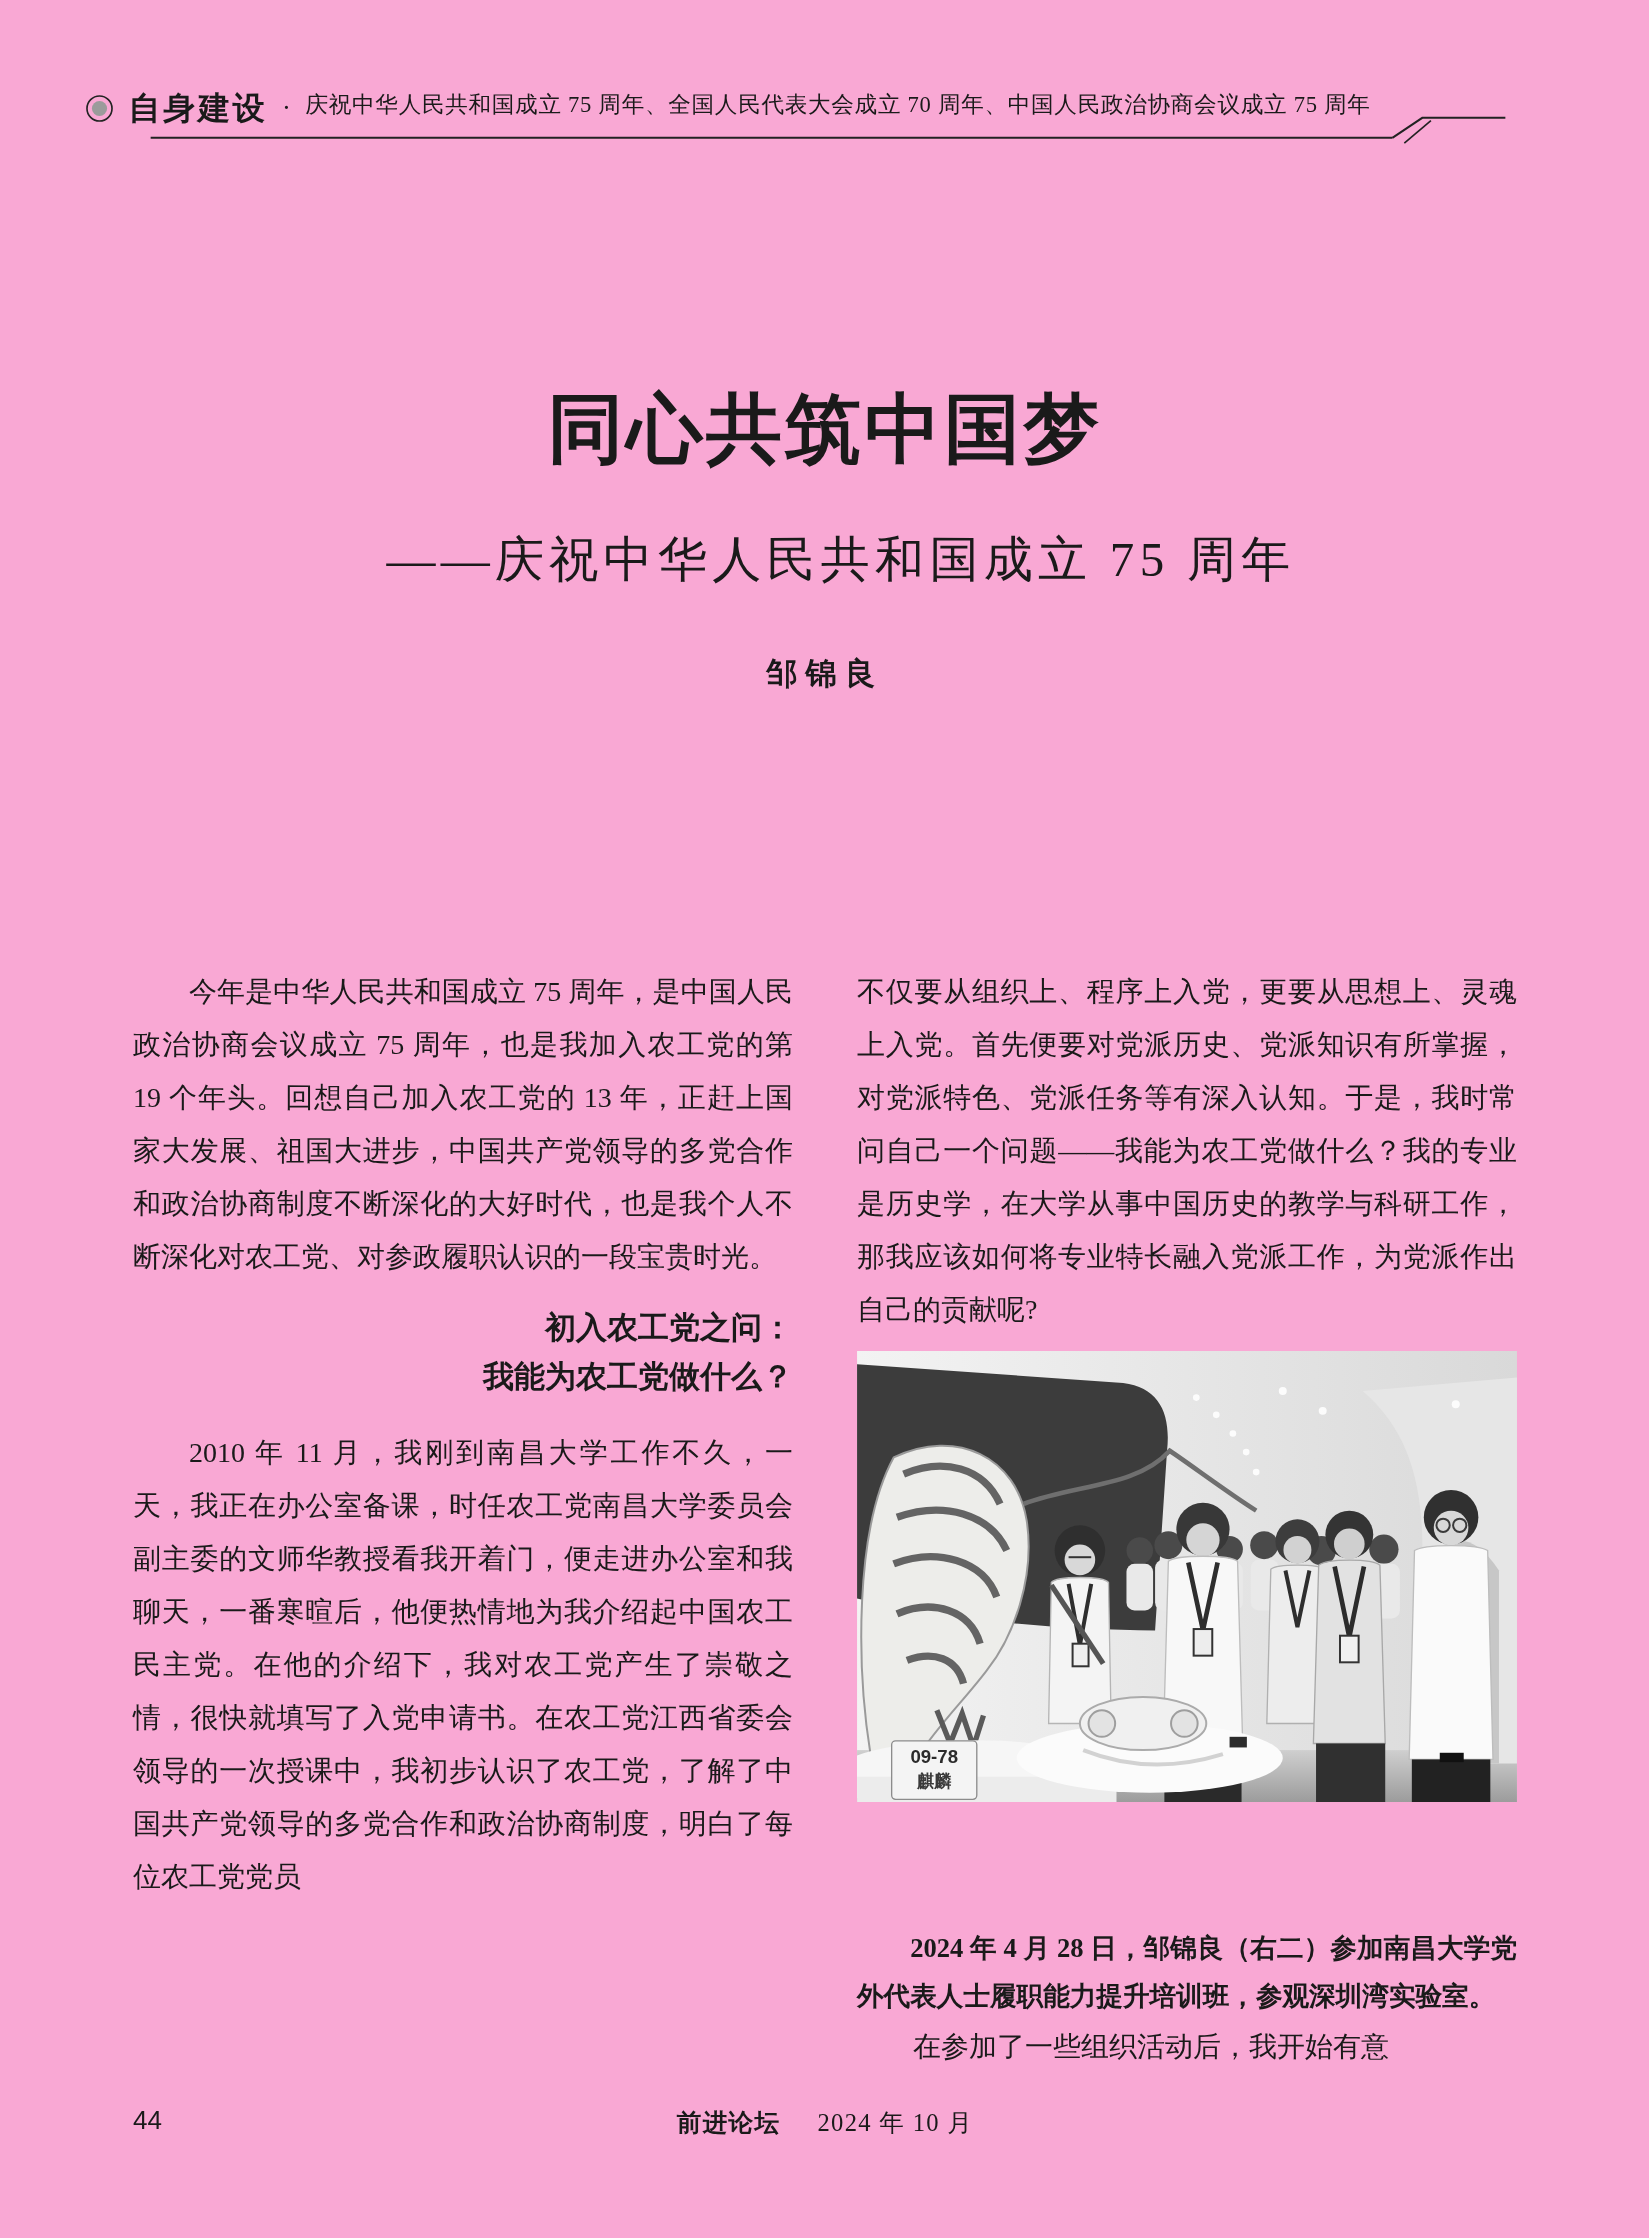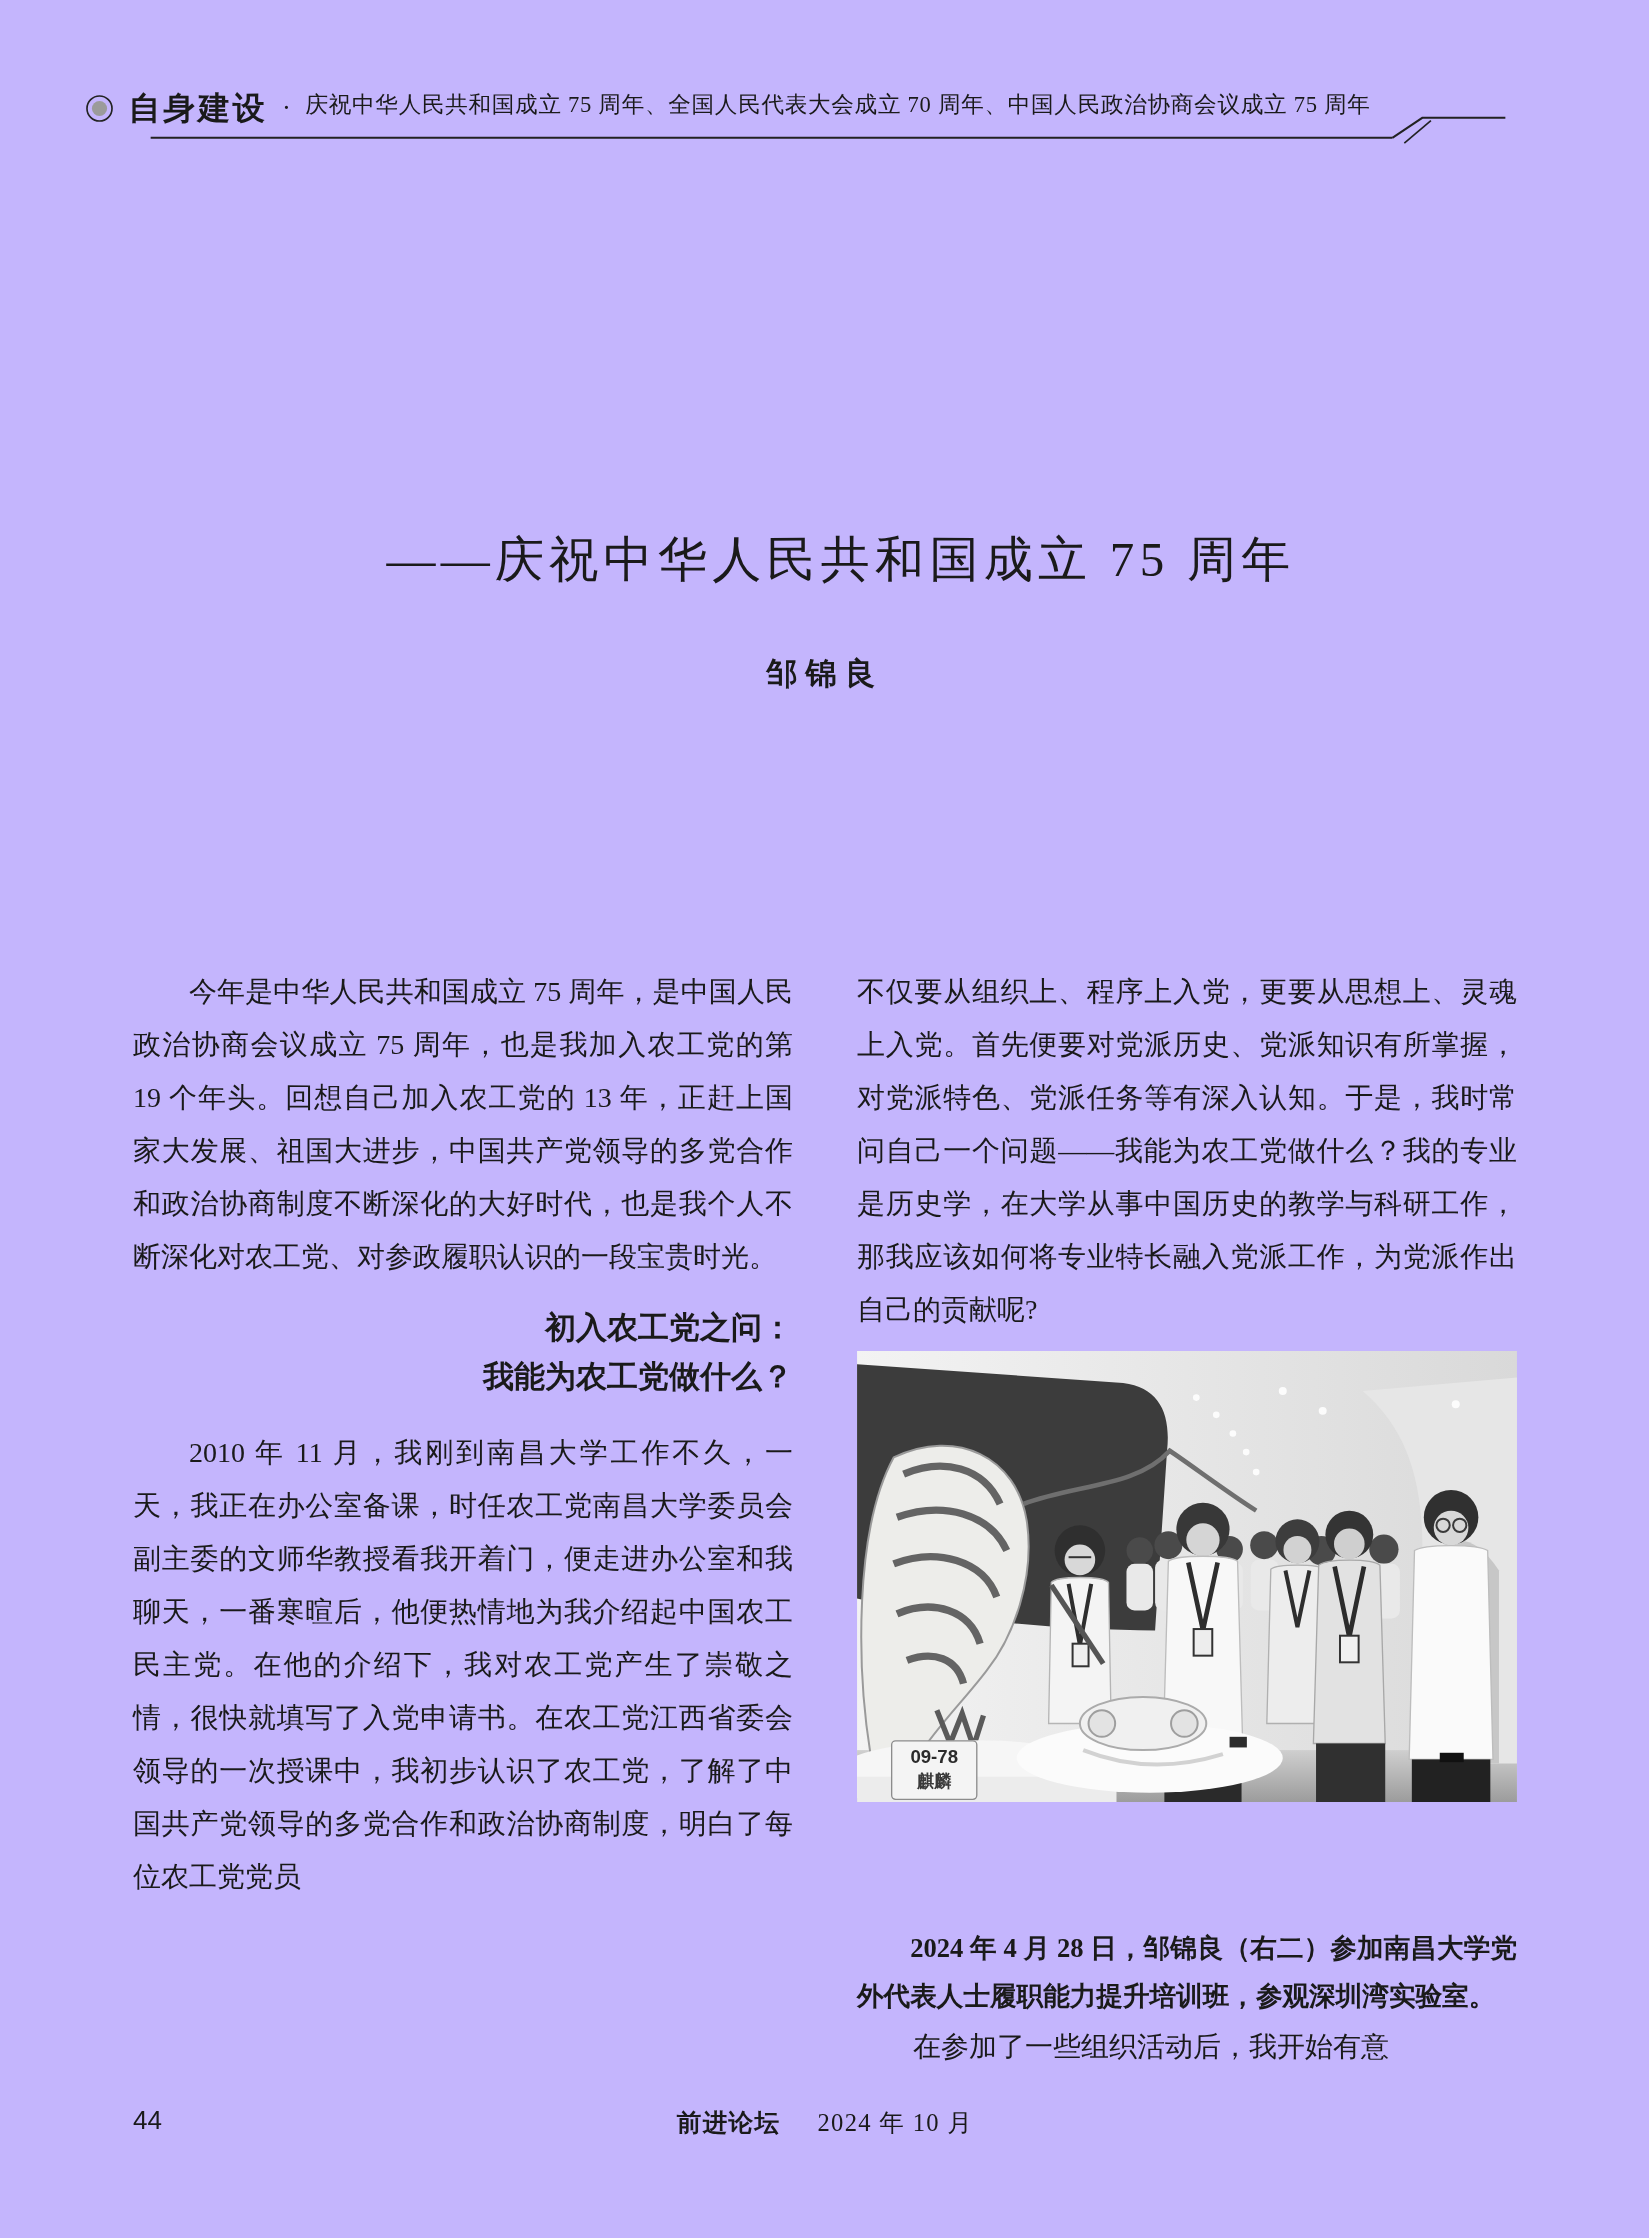--- a/index.html
+++ b/index.html
@@ -1,19 +1,19 @@
 <!DOCTYPE html>
 <html style="font-size:10.6px"><head>
 <meta charset="utf-8">
 <style>
   html,body{margin:0;padding:0;background:#777;}
   .page{
     position:relative;
     width:1650px;height:2239px;
-    background:#c4b5fd;
+    background:#f9a8d4;
     color:#1a1a1a;
     font-family:"Liberation Serif", serif;
     overflow:hidden;
   }
   
   .header{
     position:absolute;left:85px;top:92px;
     display:flex;align-items:flex-end;gap:14.6px;
     white-space:nowrap;
   }
@@ -91,20 +91,21 @@
     <span class="section-label">自身建设</span>
     <span class="header-sep">·</span>
     <span class="header-theme">庆祝中华人民共和国成立 75 周年、全国人民代表大会成立 70 周年、中国人民政治协商会议成立 75 周年</span>
   </div>
   <svg class="header-rule" width="1370" height="35" viewBox="0 0 2061 52">
     <path d="M7 37 H1875" stroke="#222" stroke-width="3" fill="none"></path>
     <path d="M1875 37 L1920 7 H2045" stroke="#222" stroke-width="3" fill="none"></path>
     <path d="M1893 45 L1933 11" stroke="#222" stroke-width="2.5" fill="none"></path>
   </svg>
 
+  <div class="title">同心共筑中国梦</div>
   <div class="subtitle">——庆祝中华人民共和国成立 75 周年</div>
   <div class="author">邹锦良</div>
 
   <div class="col col-left">
     <p>今年是中华人民共和国成立 75 周年，是中国人民政治协商会议成立 75 周年，也是我加入农工党的第 19 个年头。回想自己加入农工党的 13 年，正赶上国家大发展、祖国大进步，中国共产党领导的多党合作和政治协商制度不断深化的大好时代，也是我个人不断深化对农工党、对参政履职认识的一段宝贵时光。</p>
     <div class="sec-heading">
       <div>初入农工党之问：</div>
       <div>我能为农工党做什么？</div>
     </div>
     <p>2010 年 11 月，我刚到南昌大学工作不久，一天，我正在办公室备课，时任农工党南昌大学委员会副主委的文师华教授看我开着门，便走进办公室和我聊天，一番寒暄后，他便热情地为我介绍起中国农工民主党。在他的介绍下，我对农工党产生了崇敬之情，很快就填写了入党申请书。在农工党江西省委会领导的一次授课中，我初步认识了农工党，了解了中国共产党领导的多党合作和政治协商制度，明白了每位农工党党员</p>

